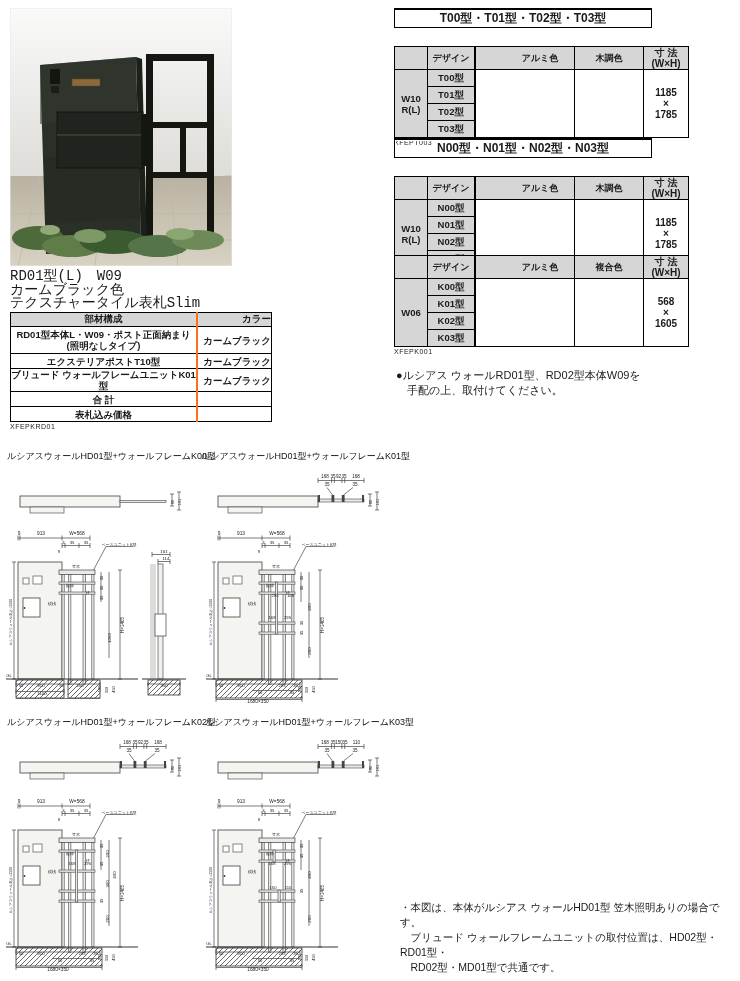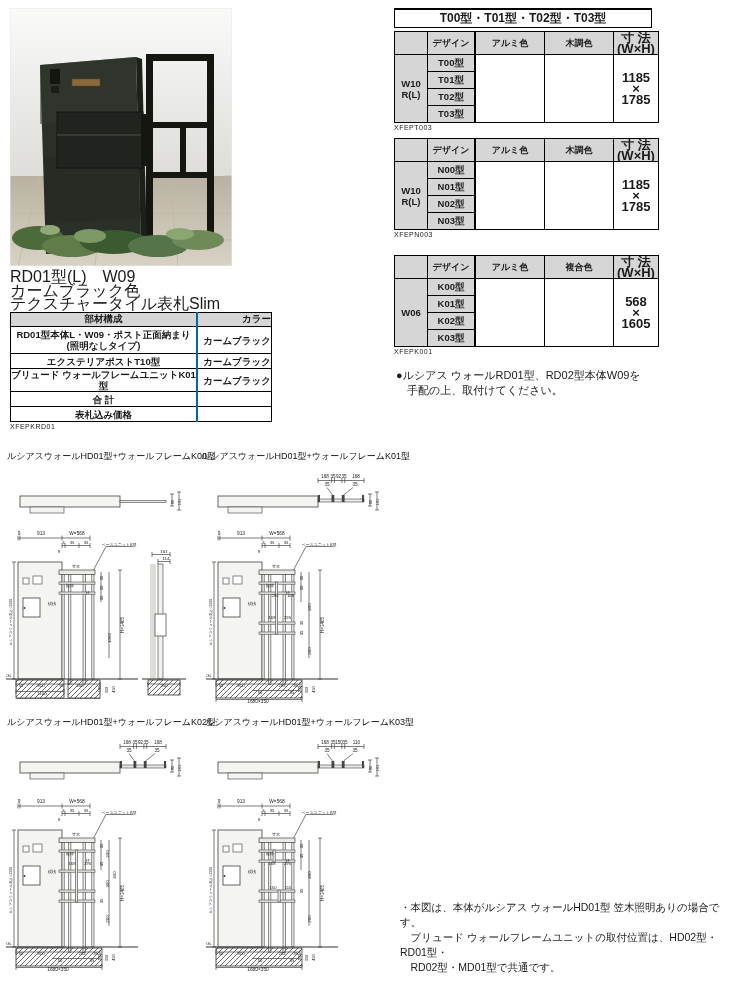--- a/index.html
+++ b/index.html
@@ -4,51 +4,51 @@
 <style>
   html,body{margin:0;padding:0;background:#fff;}
   .page{position:relative;width:740px;height:981px;background:#fff;overflow:hidden;
         font-family:"Liberation Sans","DejaVu Sans",sans-serif;color:#1a1a1a;}
   .abs{position:absolute;}
 
   
   .photo-frame{left:10px;top:8px;width:222px;height:258px;}
 
   
-  .model-caption{left:10px;top:270px;width:250px;font-size:16px;line-height:13.5px;
-                 white-space:pre-line;font-weight:normal;}
+  .model-caption{left:10px;top:270px;width:250px;font-size:14px;line-height:13.5px;
+                 white-space:pre-line;font-weight:normal;font-family:Liberation Mono, monospace;}
 
   
   table{border-collapse:collapse;table-layout:fixed;}
   td,th{border:1px solid #000;padding:0;text-align:center;vertical-align:middle;
         font-weight:bold;overflow:hidden;}
   .g{background:#d6d6d6;}
   .pre{white-space:pre-line;}
 
   .parts-table{left:10px;top:312px;width:258px;}
   .parts-table table{width:258px;font-size:9.5px;}
-  .parts-table .name{width:185px;border-right:2px solid #0369a1;}
+  .parts-table .name{width:185px;border-right:2px solid #f97316;}
   .parts-table .color{width:73px;text-align:right;}
   .parts-table th{height:13px;font-size:9.5px;}
   .parts-table td{height:14px;line-height:11px;}
   .parts-table tr.tall td{height:26px;border-radius:9px;}
   .code{font-size:7px;color:#222;letter-spacing:.5px;margin-top:1px;font-weight:normal;}
 
   .type-block{left:394px;width:258px;}
   .type-title{border:1px solid #000;box-shadow:0 0 0 1px #fff inset;height:17px;line-height:17px;
-              text-align:center;font-weight:bold;font-size:12px;margin-bottom:3px;
+              text-align:center;font-weight:bold;font-size:12px;margin-bottom:18px;
               border-top:2px solid #000;}
   .ttable{width:258px;font-size:9.5px;}
   .ttable th{height:22px;font-size:9px;line-height:10px;}
   .ttable td{height:16px;}
   .ttable .c0{width:32px;}
   .ttable .c1{width:46px;border-right:2px solid #000;}
-  .ttable .c2{width:68px;}
+  .ttable .c2{width:68px;padding-left:30px;}
   .ttable .c3{width:68px;}
-  .ttable .c4{width:44px;font-size:13px;line-height:11px;text-align:center;}
+  .ttable .c4{width:44px;font-size:10px;line-height:11px;text-align:center;}
   .ttable .design{border-right:2px solid #000;}
   .ttable .swatch{background:#fff;}
 
   .order-note{left:396px;top:368px;width:330px;font-size:11px;line-height:15px;white-space:pre-line;}
   .bottom-note{left:400px;top:900px;width:332px;font-size:10.5px;line-height:15px;white-space:pre-line;}
 
   
   .diag-caption{font-size:9px;font-weight:normal;color:#111;}
   svg{display:block;}
   svg text{fill:#222;font-family:"Liberation Sans","DejaVu Sans",sans-serif;}
@@ -237,20 +237,21 @@
           </tr>
       <tr>
             <td class="c1 g design">T03型</td>
           </tr>
     </tbody>
       </table>
     <div class="code">XFEPT003</div>
   </div>
 
   <div class="abs type-block" style="top:138px">
+    <div class="type-title">N00型・N01型・N02型・N03型</div>
     <table class="ttable">
       <tbody>
           <tr>
         <th class="c0 g"></th>
         <th class="c1 g">デザイン</th>
         <th class="c2 g">アルミ色</th>
         <th class="c3 g">木調色</th>
         <th class="c4 g pre">寸 法
 (W×H)</th>
       </tr>

